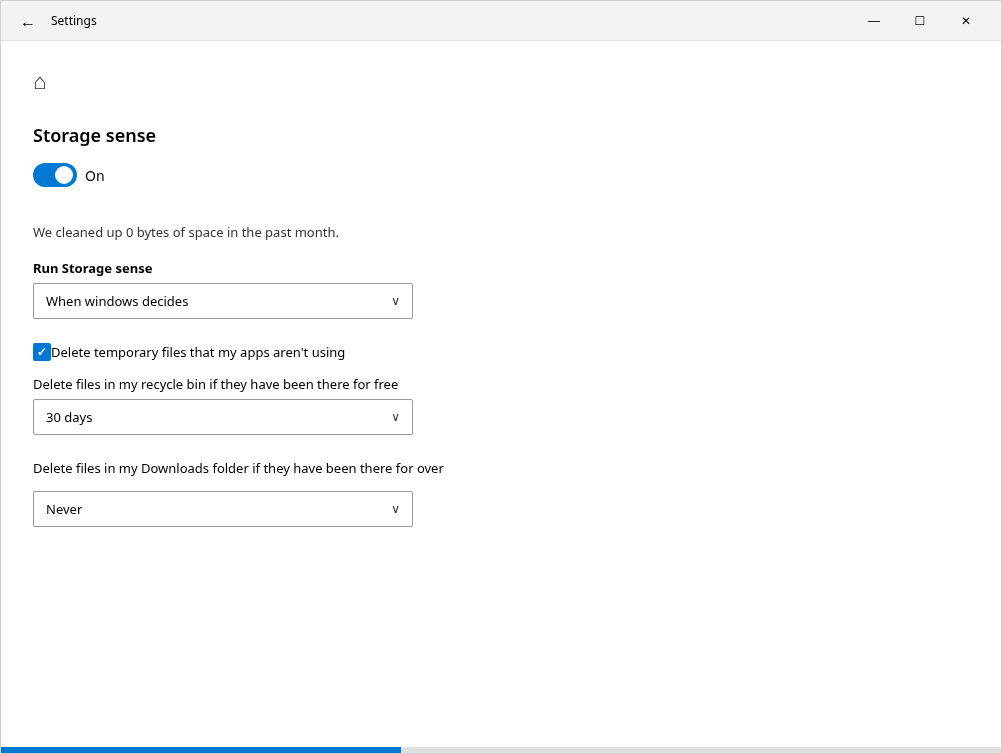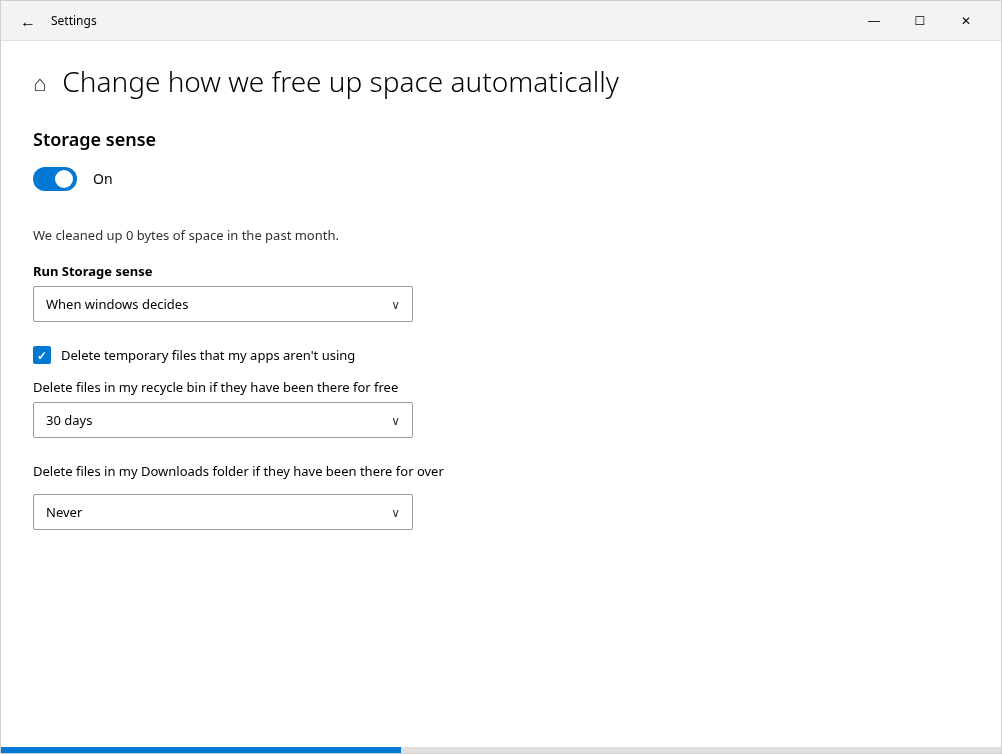--- a/index.html
+++ b/index.html
@@ -102,21 +102,21 @@
     .section-title {
       font-size: 18px;
       font-weight: 600;
       color: #000;
       margin-bottom: 16px;
     }
 
     .toggle-row {
       display: flex;
       align-items: center;
-      gap: 16px;
+      gap: 8px;
       margin-bottom: 14px;
     }
 
     .toggle-switch {
       position: relative;
       width: 44px;
       height: 24px;
       flex-shrink: 0;
       cursor: pointer;
     }
@@ -184,21 +184,20 @@
     }
 
     .dropdown .chevron {
       font-size: 12px;
       color: #333;
     }
 
     .checkbox-row {
       display: flex;
       align-items: center;
-      gap: 10px;
       margin-bottom: 14px;
     }
 
     .checkbox-custom {
       width: 18px;
       height: 18px;
       background: #0078d4;
       border: 2px solid #0078d4;
       border-radius: 2px;
       flex-shrink: 0;
@@ -250,21 +249,20 @@
       <button class="titlebar-btn">—</button>
       <button class="titlebar-btn">☐</button>
       <button class="titlebar-btn close">✕</button>
     </div>
   </div>
 
   <div class="content">
 
     <div class="page-header">
       <span class="home-icon">⌂</span>
-      <h1 class="page-title">Change how we free up space automatically</h1>
     </div>
 
     <div>
       <div class="section-title">Storage sense</div>
 
       <div class="toggle-row">
         <label class="toggle-switch">
           <input type="checkbox" checked="" style="">
           <span class="toggle-slider"></span>
         </label>

